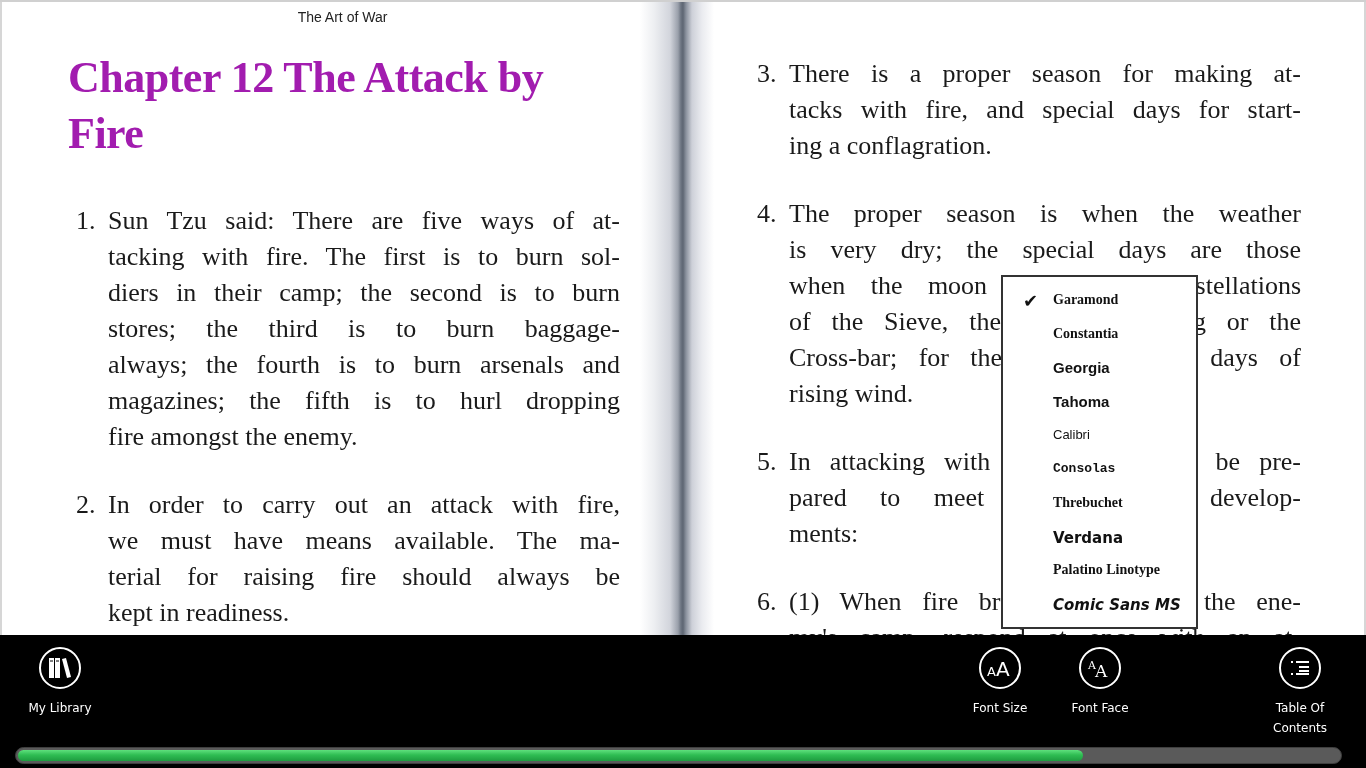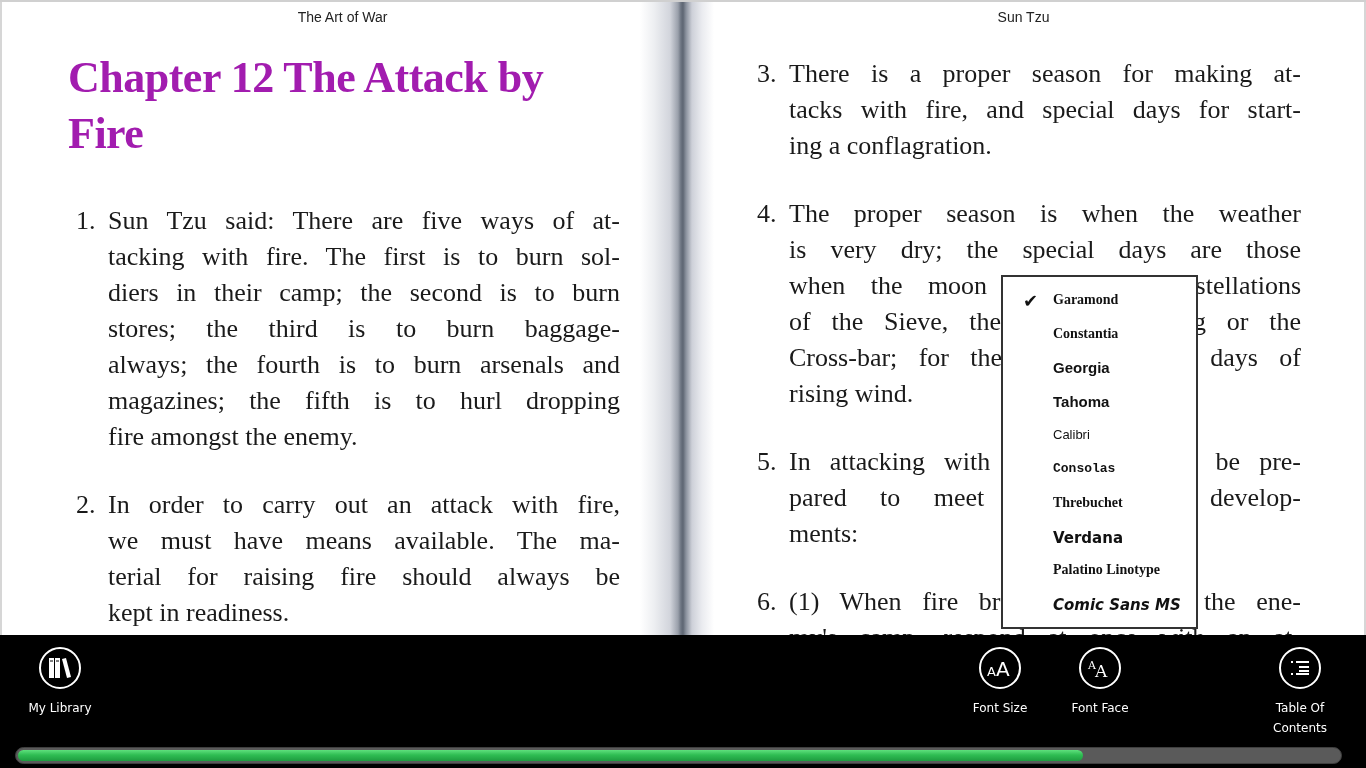--- a/index.html
+++ b/index.html
@@ -85,21 +85,20 @@
     <div class="para para-2">
       <span class="num">2.</span>
       <p>In order to carry out an attack with fire,</p>
       <p>we must have means available. The ma-</p>
       <p>terial for raising fire should always be</p>
       <p class="last">kept in readiness.</p>
     </div>
   </div>
 
   <div class="page page-right">
-    <div class="running-head">Sun Tzu</div>
 
     <div class="para para-3">
       <span class="num">3.</span>
       <p>There is a proper season for making at-</p>
       <p>tacks with fire, and special days for start-</p>
       <p class="last">ing a conflagration.</p>
     </div>
 
     <div class="para para-4">
       <span class="num">4.</span>

